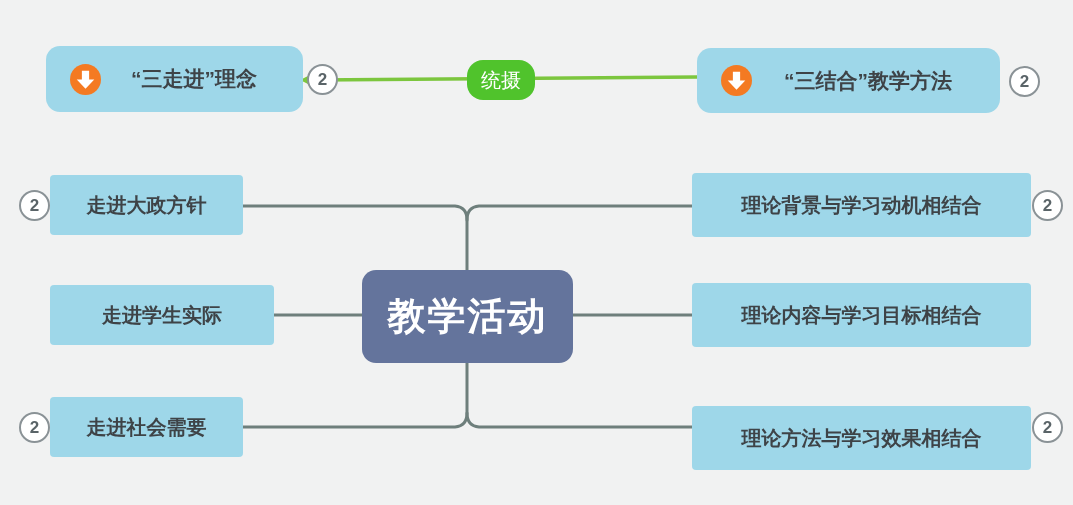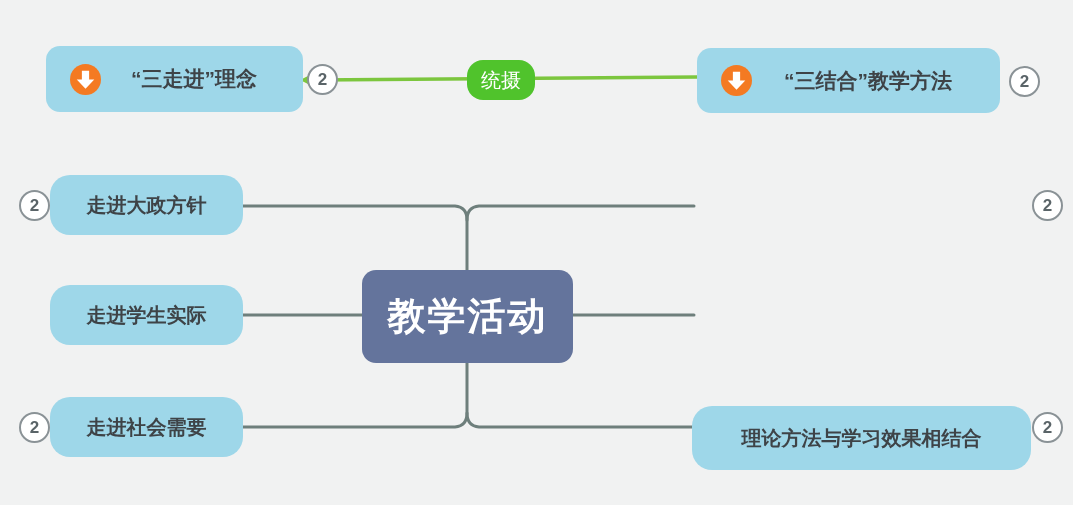--- a/index.html
+++ b/index.html
@@ -48,21 +48,21 @@
   }
   .relation-arrow{ fill:var(--relation); }
   .node{
     position:absolute;
     display:flex;
     align-items:center;
     justify-content:center;
     background:var(--node-blue);
     color:var(--node-text);
     font-weight:bold;
-    border-radius:20px;
+    border-radius:4px;
     box-sizing:border-box;
     cursor:default;
   }
   .node.side{ font-size:20px; }
   .node.rootish{
     font-size:21px;
     border-radius:14px;
     justify-content:flex-start;
     padding:0 16px 0 24px;
   }
@@ -154,30 +154,36 @@
 
   <div class="node center" style="left:362px;top:270px;width:211px;height:93px;">
     <span class="label">教学活动</span>
   </div>
 
   <div class="badge" style="left:19px;top:190px;">2</div>
   <div class="node side" style="left:50px;top:175px;width:193px;height:60px;">
     <span class="label">走进大政方针</span>
   </div>
 
-  <div class="node side" style="left:50px;top:285px;width:193px;height:60px;">
+  <div class="node side" style="left:50px;top:285px;width:224px;height:60px;">
     <span class="label">走进学生实际</span>
   </div>
 
   <div class="badge" style="left:19px;top:412px;">2</div>
   <div class="node side" style="left:50px;top:397px;width:193px;height:60px;">
     <span class="label">走进社会需要</span>
   </div>
 
+  <div class="node side" style="left:692px;top:173px;width:339px;height:64px;">
+    <span class="label">理论背景与学习动机相结合</span>
+  </div>
   <div class="badge" style="left:1032px;top:190px;">2</div>
 
+  <div class="node side" style="left:692px;top:283px;width:339px;height:64px;">
+    <span class="label">理论内容与学习目标相结合</span>
+  </div>
 
   <div class="node side" style="left:692px;top:406px;width:339px;height:64px;">
     <span class="label">理论方法与学习效果相结合</span>
   </div>
   <div class="badge" style="left:1032px;top:412px;">2</div>
 
 </div>
 
 </body></html>

